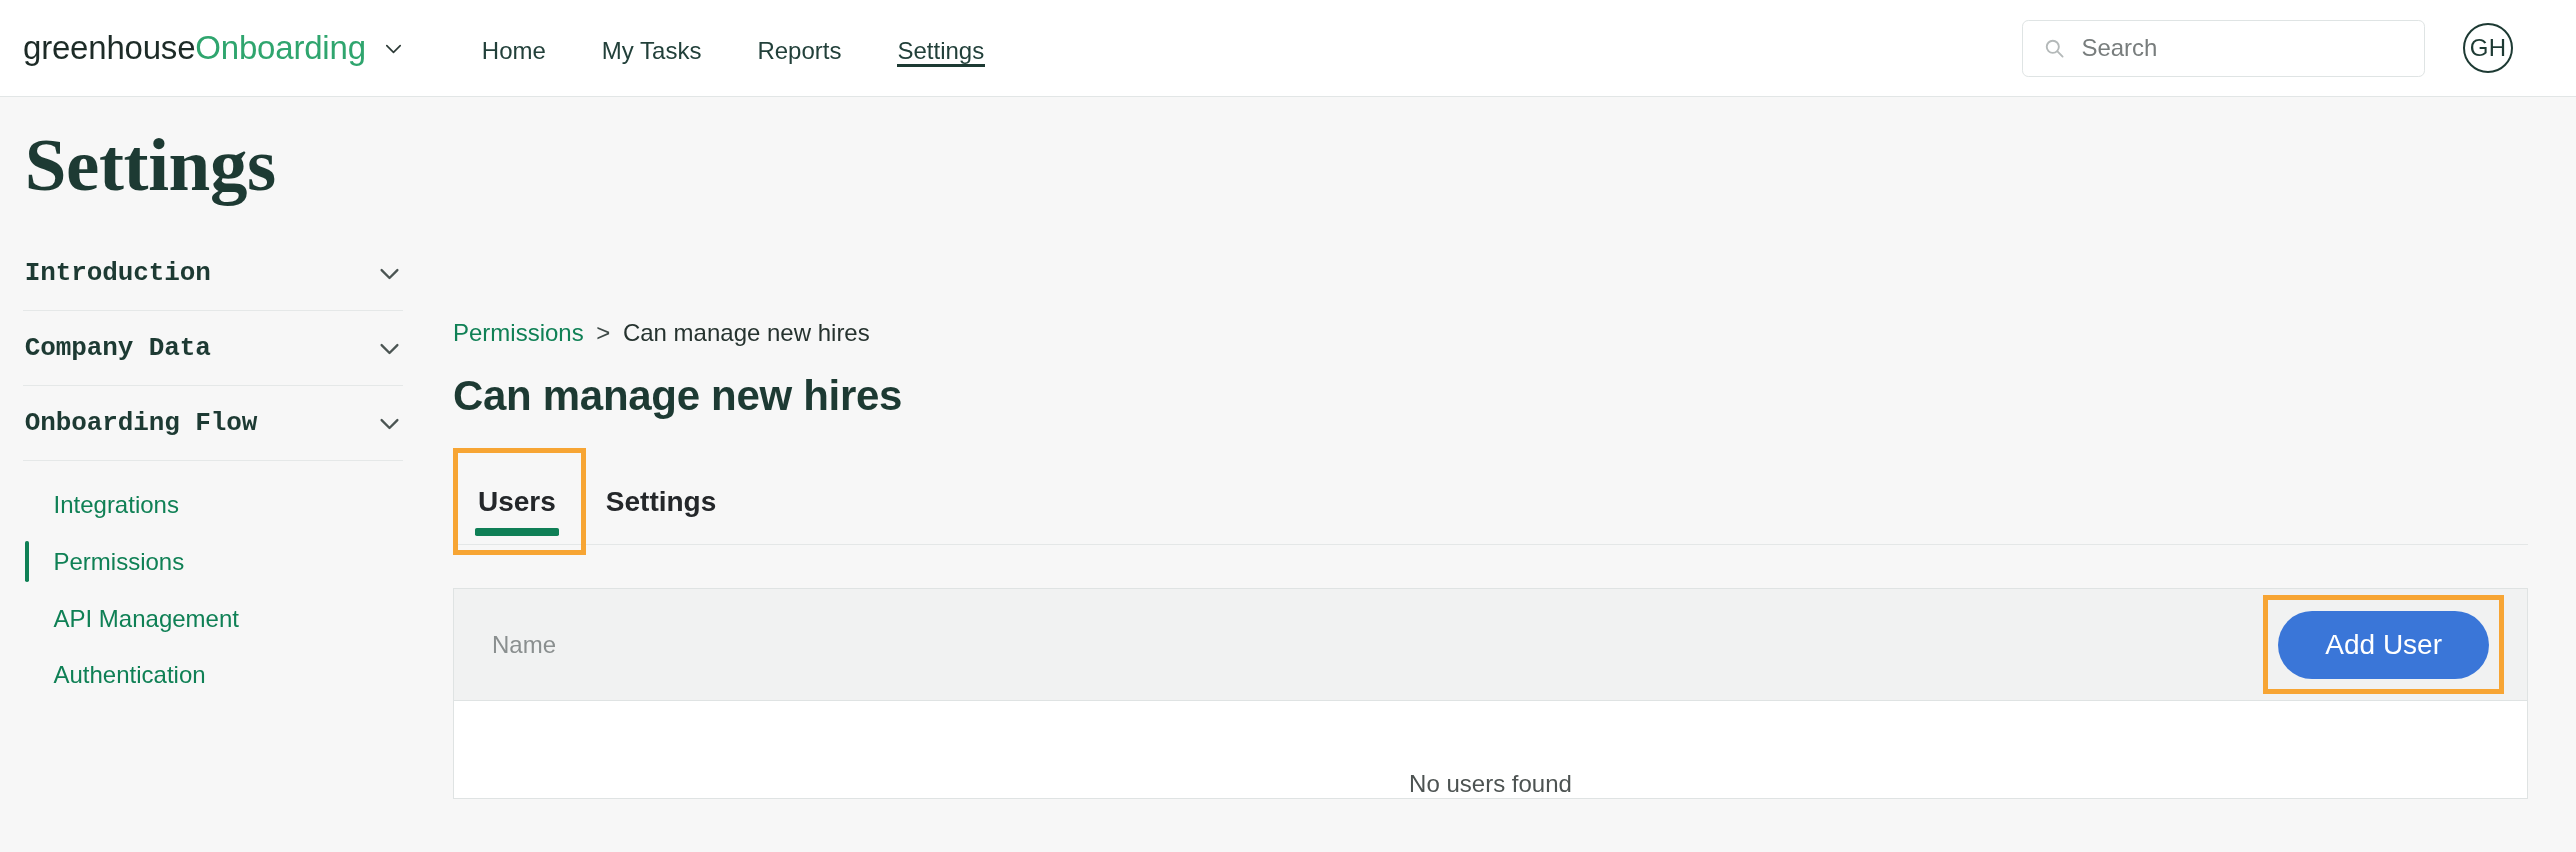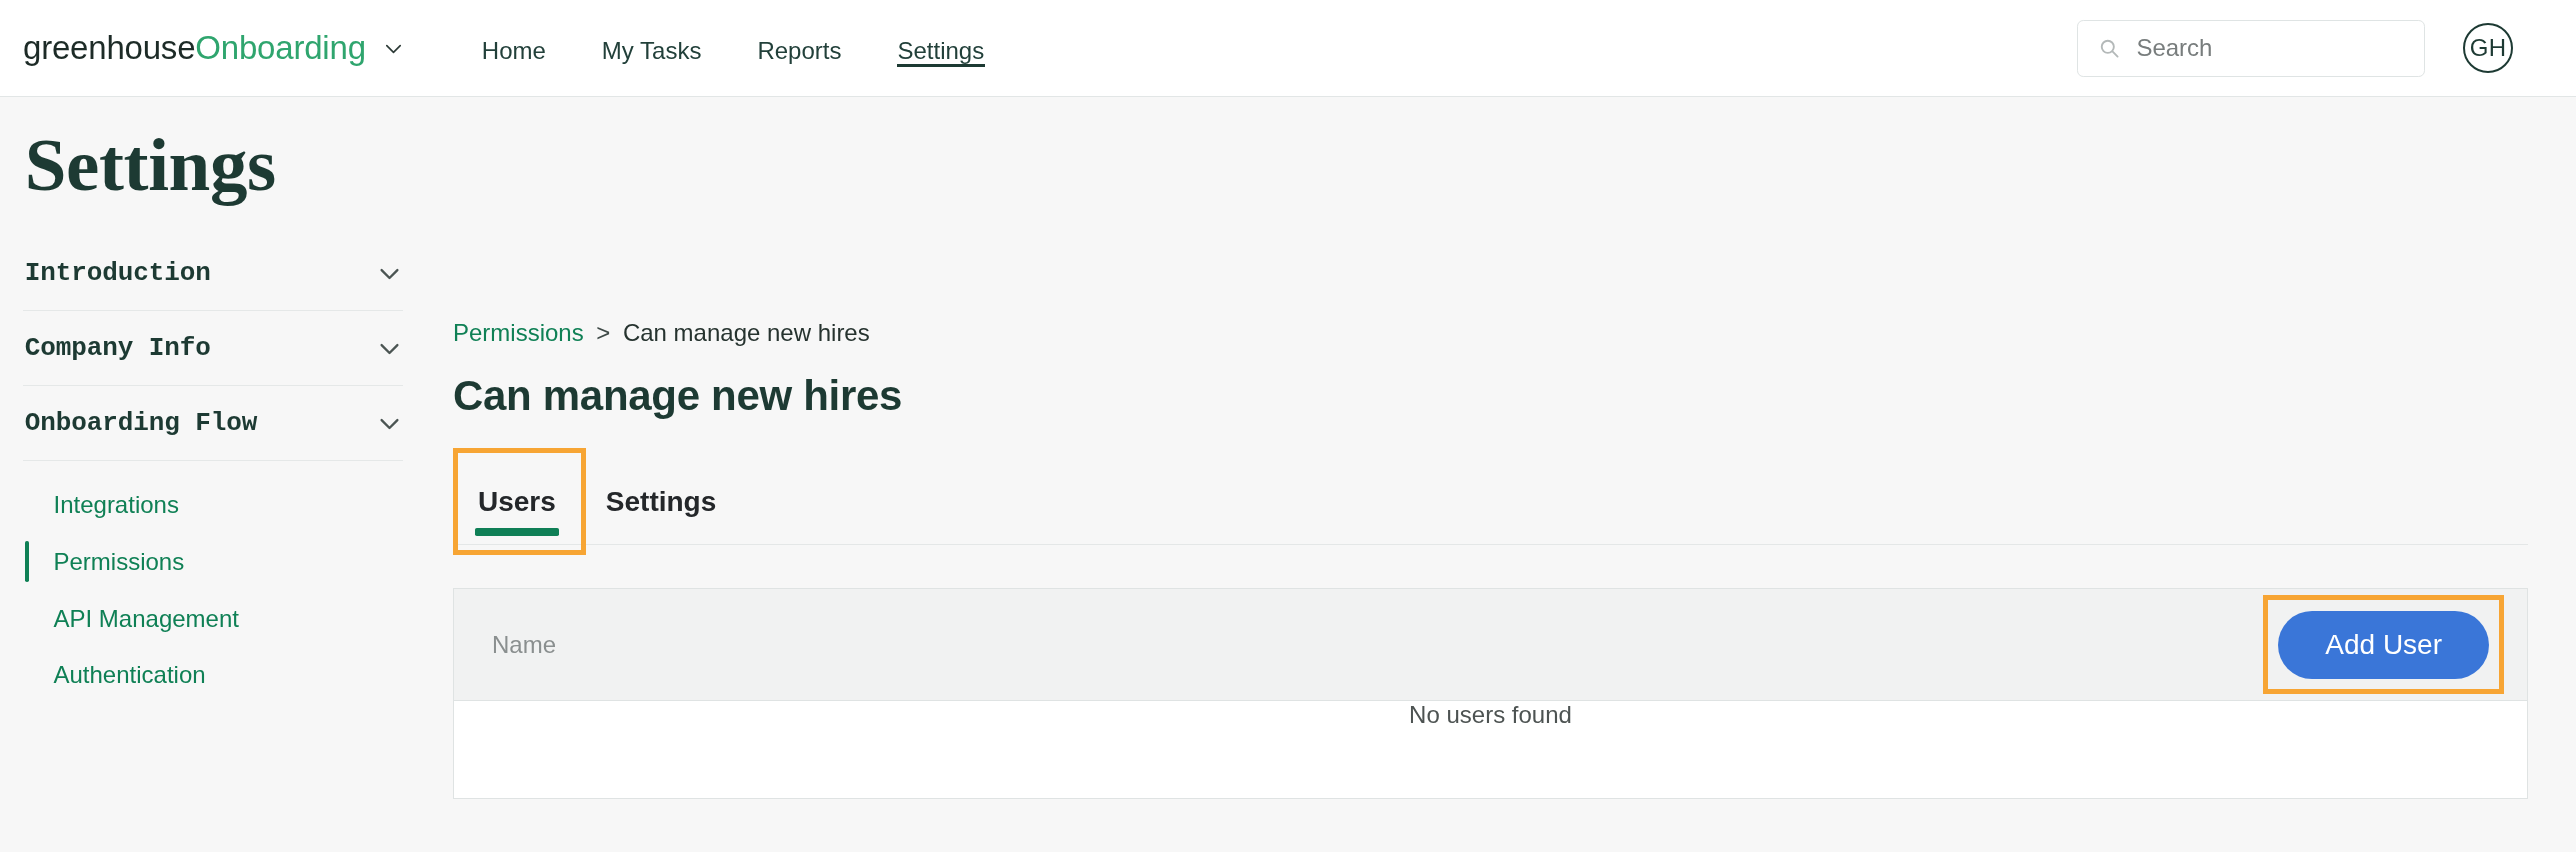--- a/index.html
+++ b/index.html
@@ -75,21 +75,21 @@
   }
 
   .nav-right {
     margin-left: auto;
     display: flex;
     align-items: center;
     gap: 38px;
   }
 
   .searchbox {
-    width: 348px;
+    width: 403px;
     height: 57px;
     border: 1.3px solid #dfe4e4;
     border-radius: 6.3px;
     background: #fff;
     display: flex;
     align-items: center;
     gap: 16px;
     padding: 0 20px;
     cursor: text;
   }
@@ -286,21 +286,21 @@
     left: -15.2px;
     right: -15.2px;
     top: -15.2px;
     bottom: -15.2px;
     pointer-events: none;
   }
 
   .table-body {
     height: 97px;
     display: flex;
-    align-items: flex-start;
+    align-items: flex-end;
     justify-content: center;
     background: #fff;
   }
   .empty-text {
     font-size: 24px;
     color: #4d5352;
   }
 </style>
 </head>
 <body>
@@ -351,21 +351,21 @@
         <span class="chev-group">
           <svg viewBox="0 0 24 24" width="27" height="27" fill="none" stroke="#4b5553" stroke-width="2.1" stroke-linecap="round" stroke-linejoin="round">
               <polyline points="5,9 12,16 19,9"></polyline>
             </svg>
         </span>
       </div>
     </div>
 
     <div class="nav-group">
       <div class="nav-group-head">
-        <span class="nav-group-label">Company Info</span>
+        <span class="nav-group-label">Company Data</span>
         <span class="chev-group">
           <svg viewBox="0 0 24 24" width="27" height="27" fill="none" stroke="#4b5553" stroke-width="2.1" stroke-linecap="round" stroke-linejoin="round">
               <polyline points="5,9 12,16 19,9"></polyline>
             </svg>
         </span>
       </div>
     </div>
 
     <div class="nav-group">
       <div class="nav-group-head">

